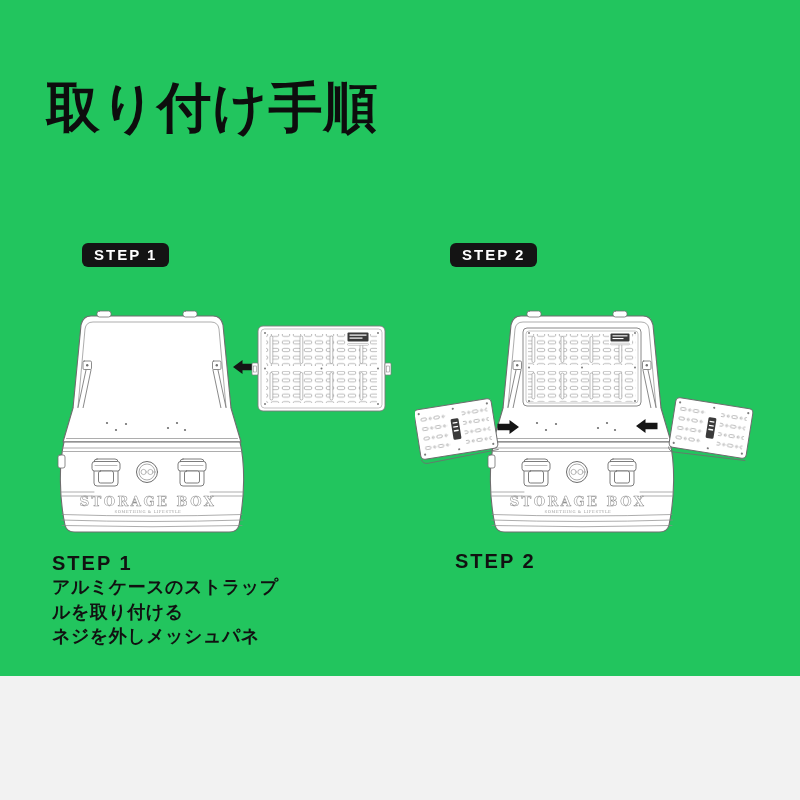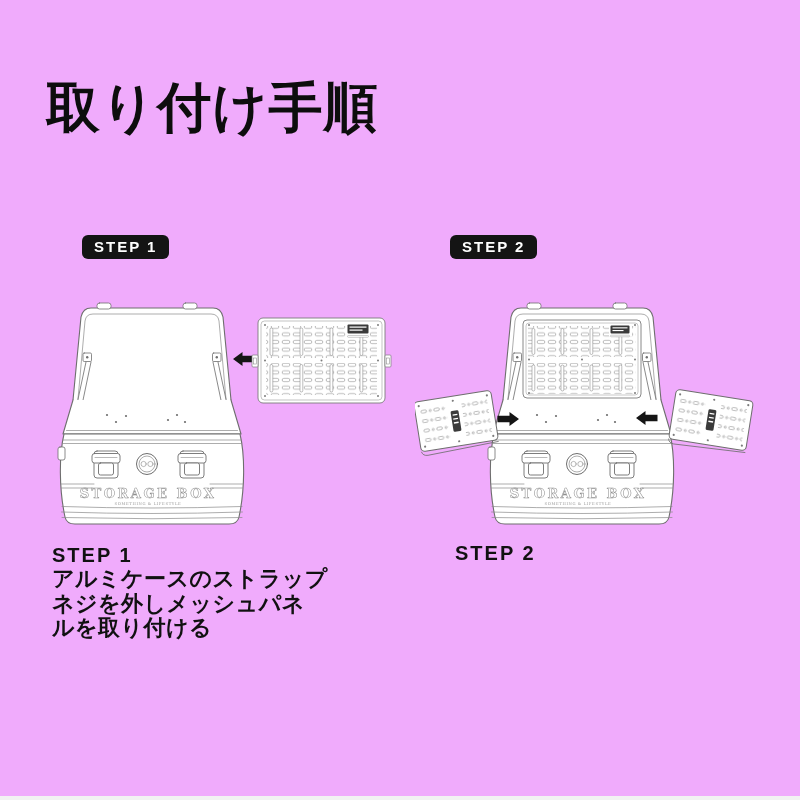--- a/index.html
+++ b/index.html
@@ -1,41 +1,41 @@
 <!DOCTYPE html>
 <html><head>
 <meta charset="utf-8">
 <style>
   html,body{margin:0;padding:0;background:#f2f2f2;}
   .canvas{
-    position:relative;width:800px;height:796px;background:#f0abfc;
+    position:relative;width:800px;height:676px;background:#22c55e;
     font-family:"Liberation Sans","DejaVu Sans",sans-serif;overflow:hidden;
   }
   .page-title{
     position:absolute;left:46px;top:78px;margin:0;
     font-size:54px;font-weight:900;color:#0d0d0d;letter-spacing:1px;line-height:1.1;
   }
-  .step{position:absolute;top:225px;width:400px;height:450px;text-decoration:underline;}
+  .step{position:absolute;top:233px;width:400px;height:450px;text-decoration:underline;}
   .step1{left:0;}
   .step2{left:400px;}
   .badge{
     position:absolute;top:10px;background:#141414;color:#ffffff;
     font-size:15px;font-weight:700;letter-spacing:2px;
     padding:3px 12px 4px 12px;border-radius:6px;line-height:17px;
   }
   .step1 .badge{left:82px;}
   .step2 .badge{left:50px;}
   .illus{position:absolute;top:60px;}
   .step1 .illus{left:50px;}
   .step2 .illus{left:15px;}
   .caption{position:absolute;color:#111111;}
   .step1 .caption{left:52px;top:318px;}
   .step2 .caption{left:55px;top:316px;}
   .cap-head{font-size:20px;font-weight:800;letter-spacing:2px;line-height:24px;}
-  .cap-line{font-size:22px;font-weight:800;letter-spacing:0.5px;line-height:24.5px;}
+  .cap-line{font-size:18px;font-weight:800;letter-spacing:0.5px;line-height:24.5px;}
 </style>
 </head>
 <body>
 
 <div class="canvas">
 
   <h1 class="page-title">取り付け手順</h1>
 
   <svg width="0" height="0" style="position:absolute" aria-hidden="true">
     <defs>
@@ -167,22 +167,22 @@
           <circle cx="215" cy="75.5" r="1"></circle>
             <circle cx="328" cy="75.5" r="1"></circle>
           <circle cx="271.5" cy="75.5" r="1"></circle>
         </g>
       </g>
     </svg>
 
     <div class="caption">
       <div class="cap-head">STEP 1</div>
       <div class="cap-line">アルミケースのストラップ</div>
+      <div class="cap-line">ルを取り付ける</div>
       <div class="cap-line">ネジを外しメッシュパネ</div>
-      <div class="cap-line">ルを取り付ける</div>
     </div>
   </section>
 
   <section class="step step2">
     <div class="badge">STEP 2</div>
 
     <svg class="illus" width="345" height="250" viewBox="0 0 345 250" role="img">
       <use href="#alubox" transform="translate(65,0)"></use>
 
       <g stroke="#7c7c7c" fill="none" stroke-width="0.9">

